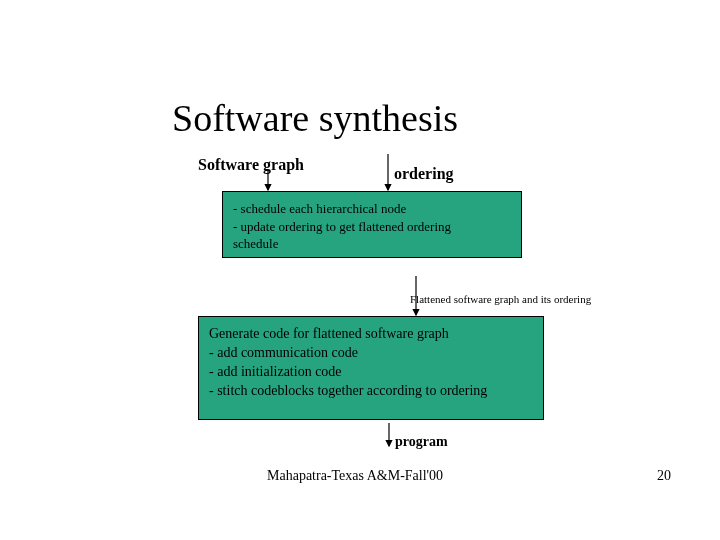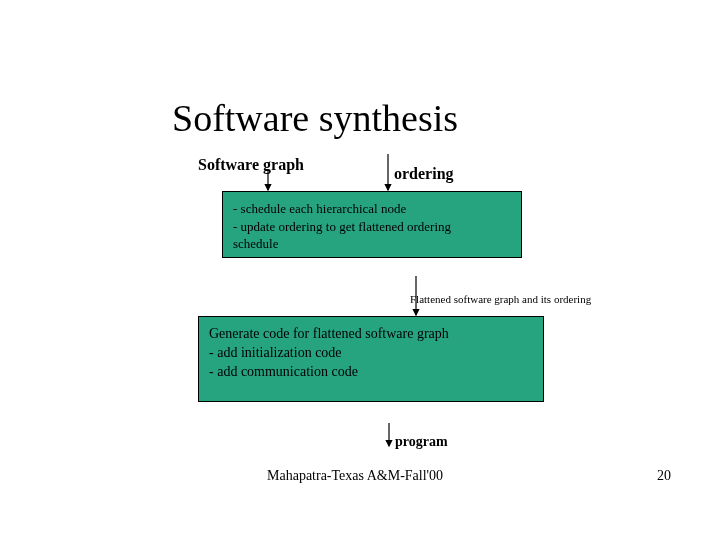--- a/index.html
+++ b/index.html
@@ -49,21 +49,21 @@
     position: absolute;
     top: 293px;
     left: 410px;
     font-size: 11px;
   }
   .box2 {
     position: absolute;
     top: 316px;
     left: 198px;
     width: 346px;
-    height: 86px;
+    height: 104px;
     background: #26a480;
     border: 1px solid #000;
     padding: 8px 10px;
     font-size: 14px;
     line-height: 1.35;
   }
   .label-program {
     position: absolute;
     top: 434px;
     left: 395px;
@@ -113,20 +113,21 @@
 <div class="box1">
   <div>- schedule each hierarchical node</div>
   <div>- update ordering to get flattened ordering</div>
   <div>  schedule</div>
 </div>
 
 <div class="label-flattened">Flattened software graph and its ordering</div>
 
 <div class="box2">
   <div>Generate code for flattened software graph</div>
+  <div>- add communication code</div>
   <div>- add initialization code</div>
-  <div>- add communication code</div>
+  <div>- stitch codeblocks together according to ordering</div>
 </div>
 
 <div class="label-program">program</div>
 
 <div class="footer-text">Mahapatra-Texas A&amp;M-Fall'00</div>
 <div class="page-number">20</div>
 
 </body></html>

